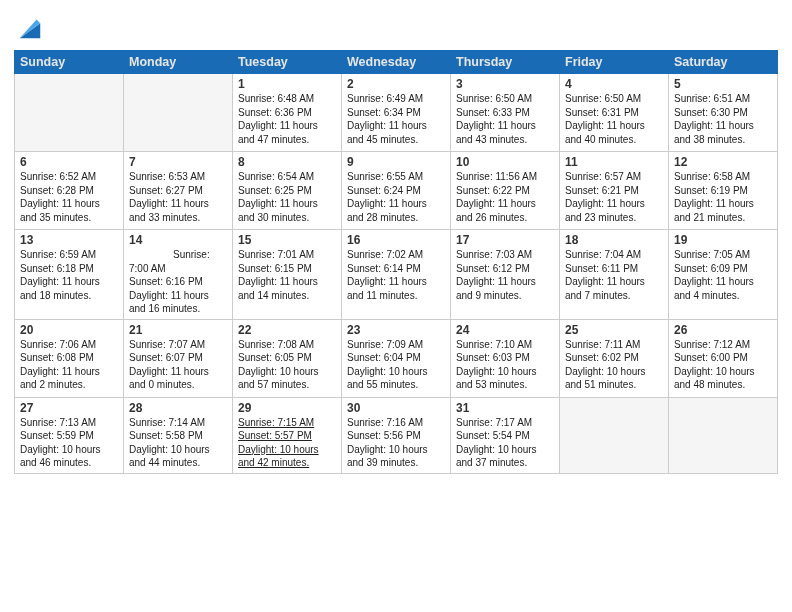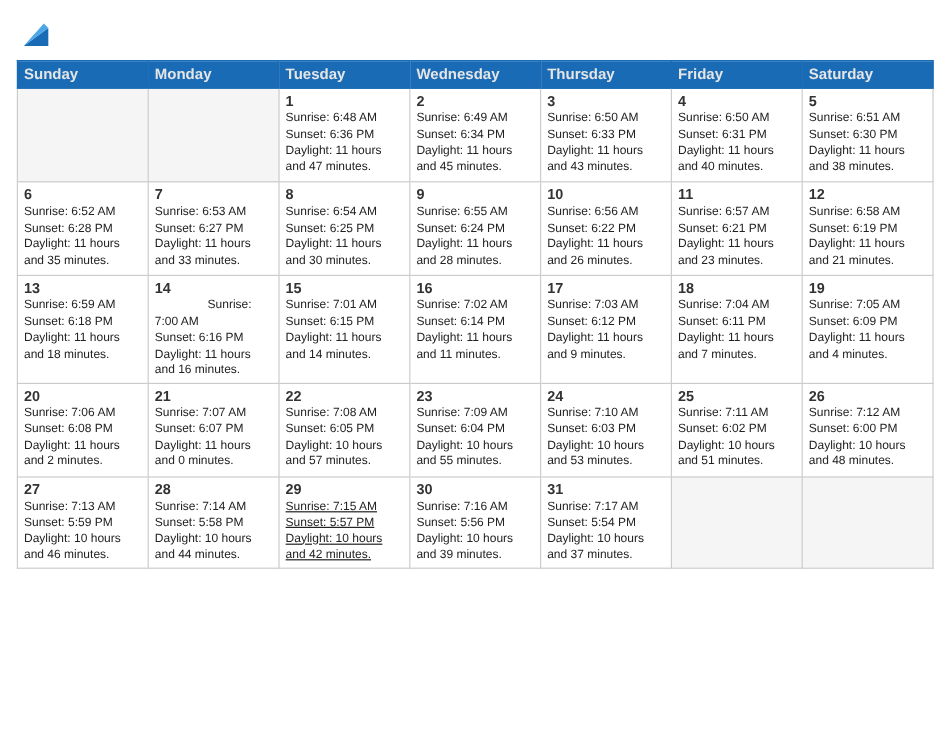--- a/index.html
+++ b/index.html
@@ -156,21 +156,21 @@
 Daylight: 11 hours and 35 minutes.</span></td>
           <td><span class="day-num">7</span><span class="cell-text" style="white-space: pre-line;">Sunrise: 6:53 AM
 Sunset: 6:27 PM
 Daylight: 11 hours and 33 minutes.</span></td>
           <td><span class="day-num">8</span><span class="cell-text" style="white-space: pre-line;">Sunrise: 6:54 AM
 Sunset: 6:25 PM
 Daylight: 11 hours and 30 minutes.</span></td>
           <td><span class="day-num">9</span><span class="cell-text" style="white-space: pre-line;">Sunrise: 6:55 AM
 Sunset: 6:24 PM
 Daylight: 11 hours and 28 minutes.</span></td>
-          <td><span class="day-num">10</span><span class="cell-text" style="white-space: pre-line;">Sunrise: 6:56 AM
+          <td><span class="day-num">10</span><span class="cell-text" style="white-space: pre-line;">Sunrise: 11:56 AM
 Sunset: 6:22 PM
 Daylight: 11 hours and 26 minutes.</span></td>
           <td><span class="day-num">11</span><span class="cell-text" style="white-space: pre-line;">Sunrise: 6:57 AM
 Sunset: 6:21 PM
 Daylight: 11 hours and 23 minutes.</span></td>
           <td><span class="day-num">12</span><span class="cell-text" style="white-space: pre-line;">Sunrise: 6:58 AM
 Sunset: 6:19 PM
 Daylight: 11 hours and 21 minutes.</span></td>
         </tr>
         <tr>

